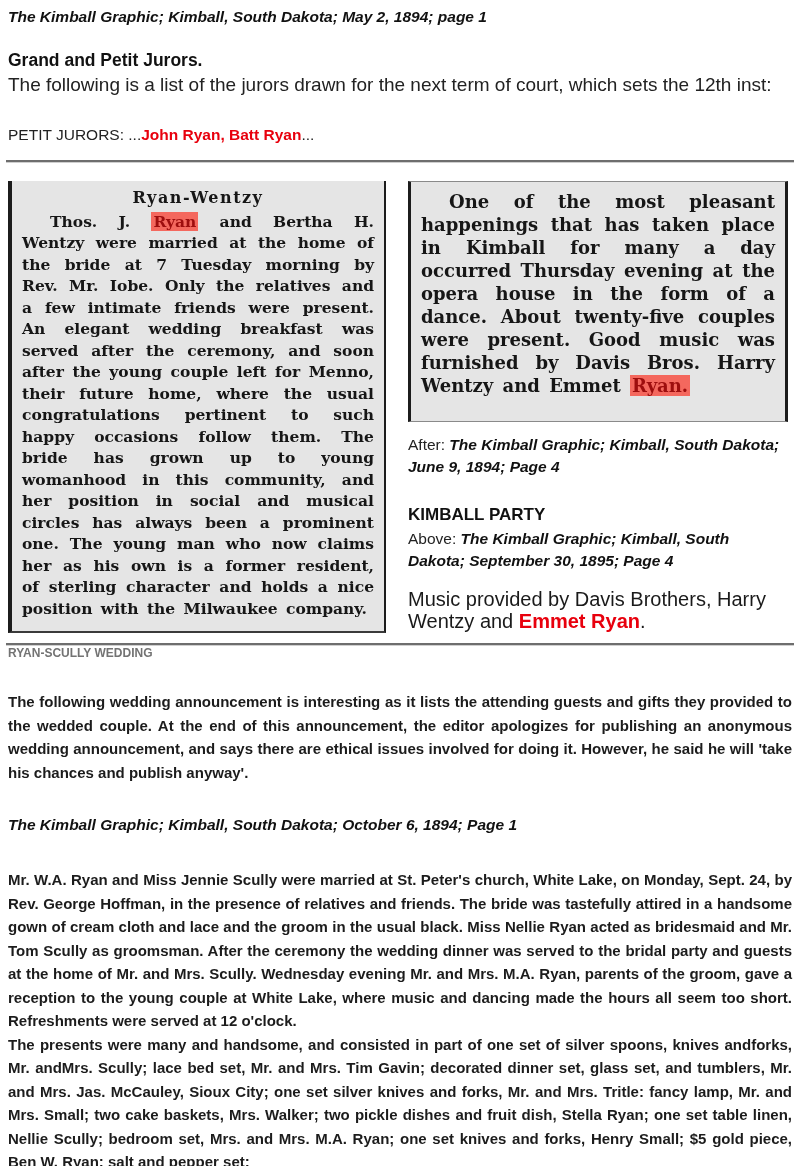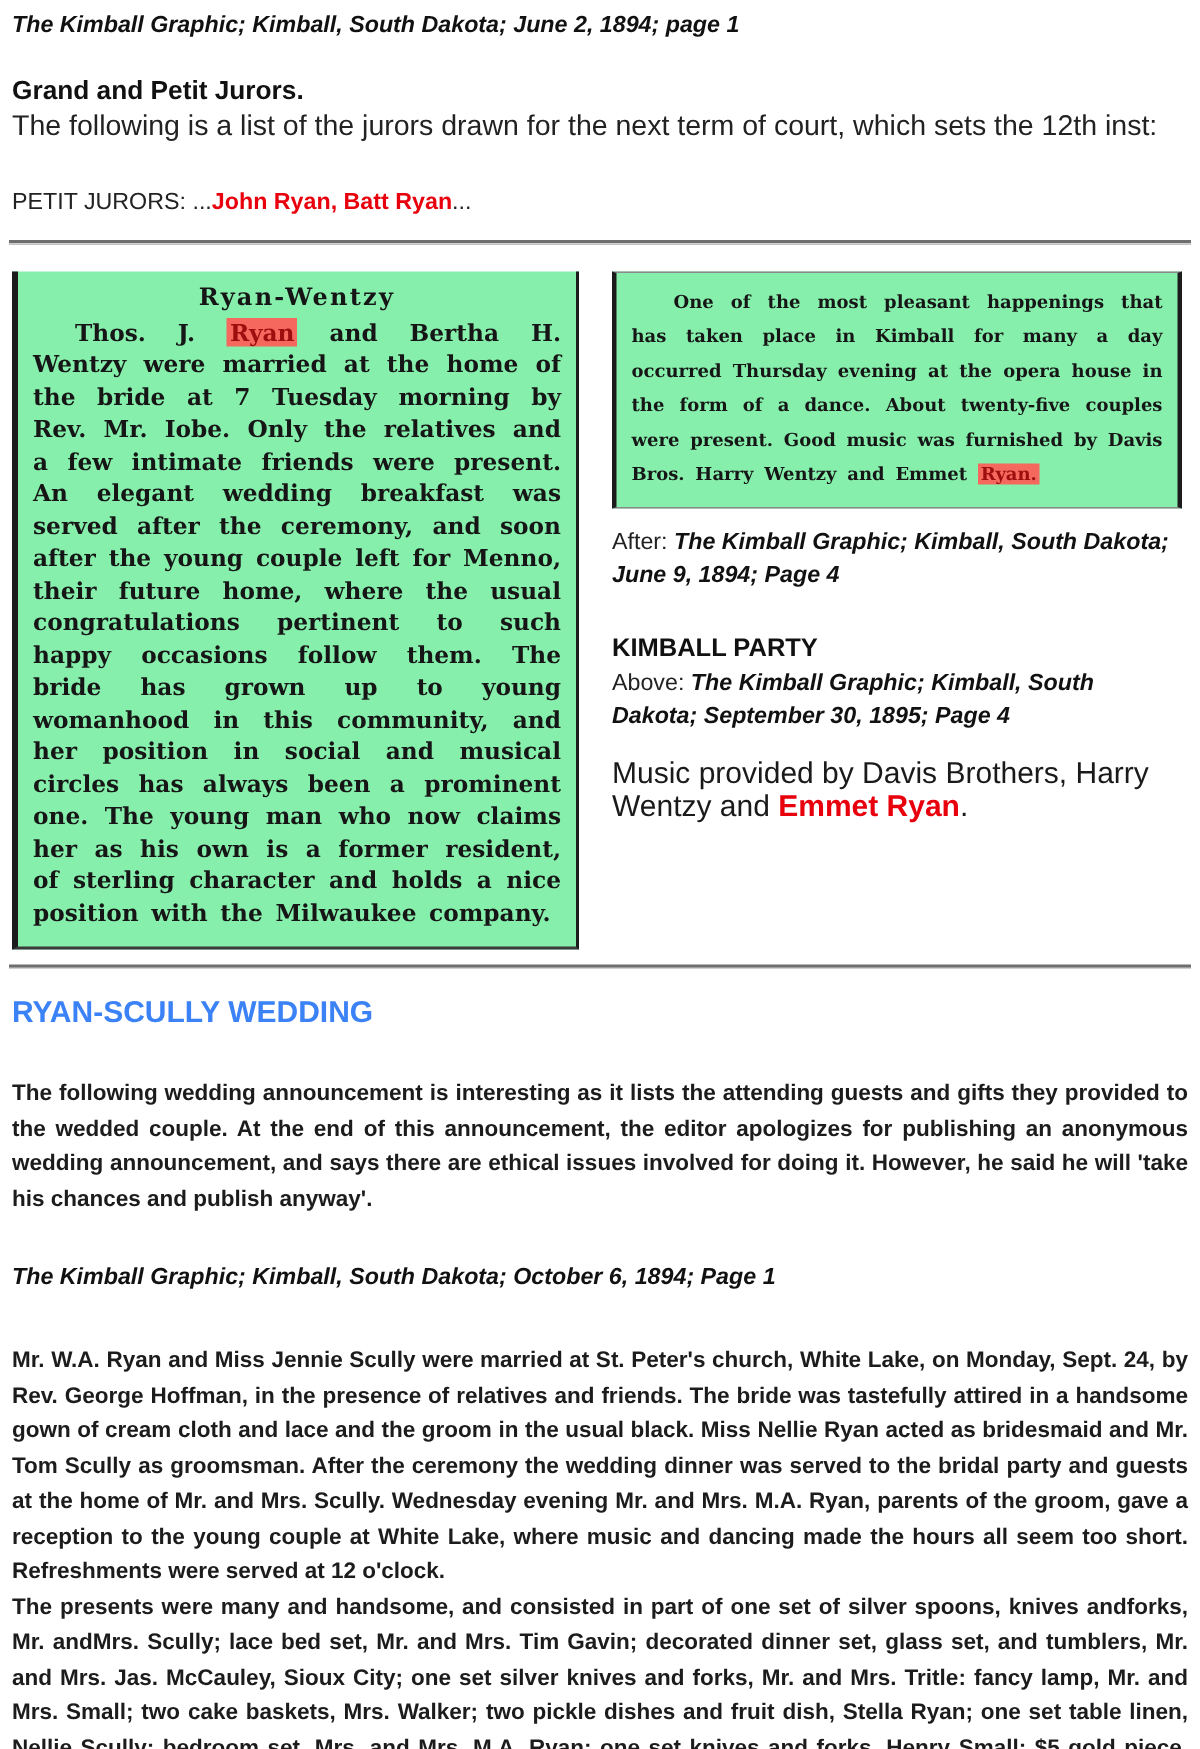--- a/index.html
+++ b/index.html
@@ -47,21 +47,21 @@
   }
 
   
   .clip-row {
     display: flex;
     gap: 22px;
     margin-top: 18px;
     align-items: flex-start;
   }
   .clip {
-    background: #86efac;
+    background: #e5e5e5;
     font-family: "DejaVu Serif", serif;
     font-weight: bold;
     color: #161616;
     text-align: justify;
     word-spacing: 3px;
   }
   .clip-left {
     width: 378px;
     border-left: 4px solid #1c1c1c;
     border-right: 2px solid #1c1c1c;
@@ -83,44 +83,43 @@
     padding: 0 2px;
   }
 
   .right-col { width: 380px; }
   .clip-right {
     width: 100%;
     border-left: 3px solid #1c1c1c;
     border-right: 3px solid #1c1c1c;
     border-top: 1px solid #8a8a8a;
     border-bottom: 1px solid #8a8a8a;
-    padding: 8px 10px 10px 10px;
-    font-size: 12px;
+    padding: 8px 10px 24px 10px;
+    font-size: 18px;
     line-height: 23px;
   }
 
   
   .caption-block { margin-top: 12px; font-size: 15.5px; line-height: 22px; color: #222; }
   .caption-heading {
     font-size: 17px;
     font-weight: bold;
     color: #111;
     margin-bottom: 2px;
   }
   .cite-bold-italic { font-weight: bold; font-style: italic; color: #111; }
   .caption-gap { height: 14px; }
   .music-line { margin-top: 16px; font-size: 20px; line-height: 22px; }
 
   
   .divider-2 { margin-top: 10px; }
   .scully-heading {
-    font-size: 20px;
+    font-size: 12px;
     font-weight: bold;
-    color: #3b82f6;
-    margin-top: 18px;
+    color: #737373;
   }
   .para {
     font-size: 15px;
     line-height: 23.5px;
     text-align: justify;
     color: #1c1c1c;
     font-weight: bold;
   }
   .scully-intro { margin-top: 30px; }
   .scully-citation {
@@ -128,21 +127,21 @@
     font-weight: bold;
     font-style: italic;
     color: #111;
     margin-top: 32px;
   }
   .scully-body { margin-top: 34px; }
 </style>
 </head>
 <body>
 
-<div class="citation-top">The Kimball Graphic; Kimball, South Dakota; June 2, 1894; page 1</div>
+<div class="citation-top">The Kimball Graphic; Kimball, South Dakota; May 2, 1894; page 1</div>
 
 <div class="jurors-heading">Grand and Petit Jurors.</div>
 <div class="jurors-intro">The following is a list of the jurors drawn for the next term of court, which sets the 12th inst:</div>
 
 <div class="petit-line"><span>PETIT JURORS:  ...</span><span class="red-bold">John Ryan, Batt Ryan</span><span>...</span></div>
 
 <div class="divider"></div>
 
 <div class="clip-row">
 

